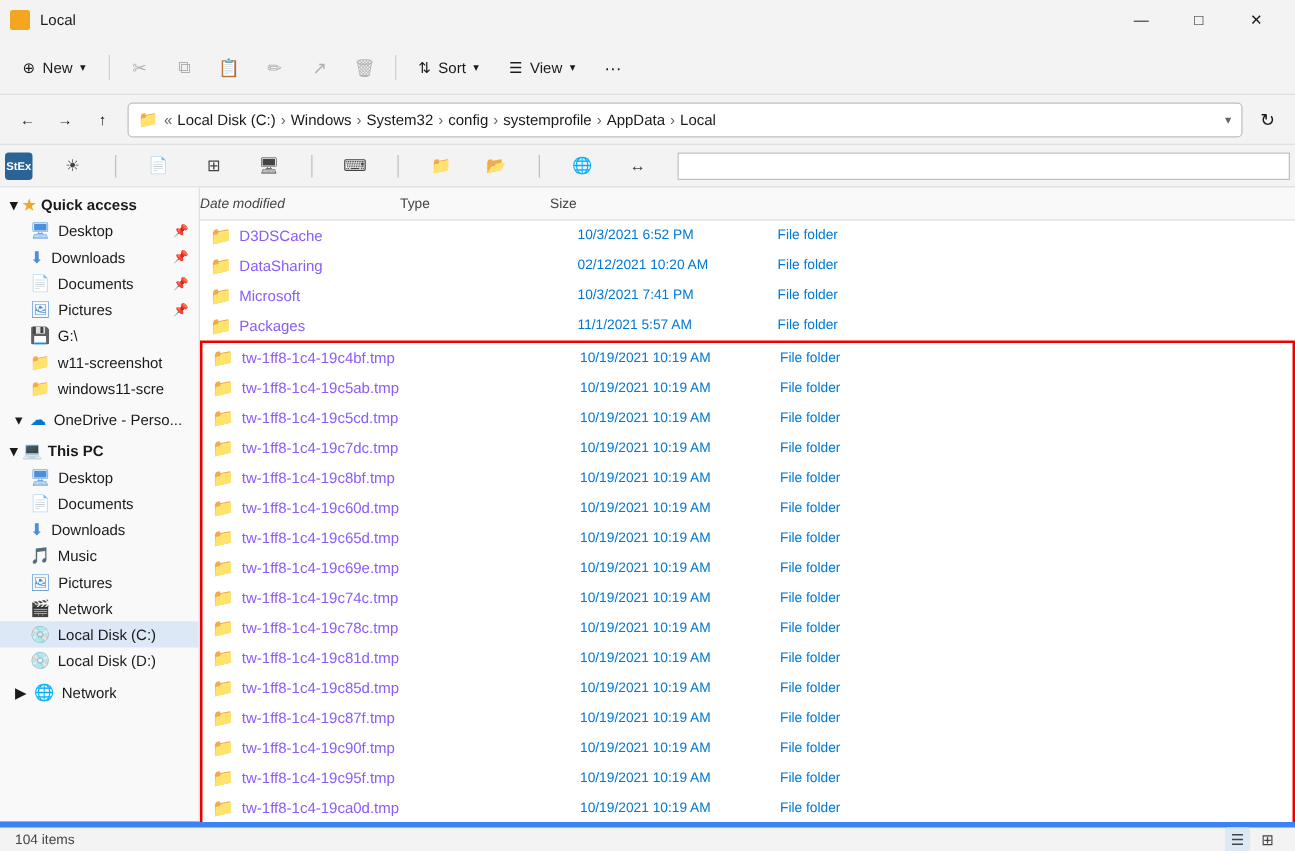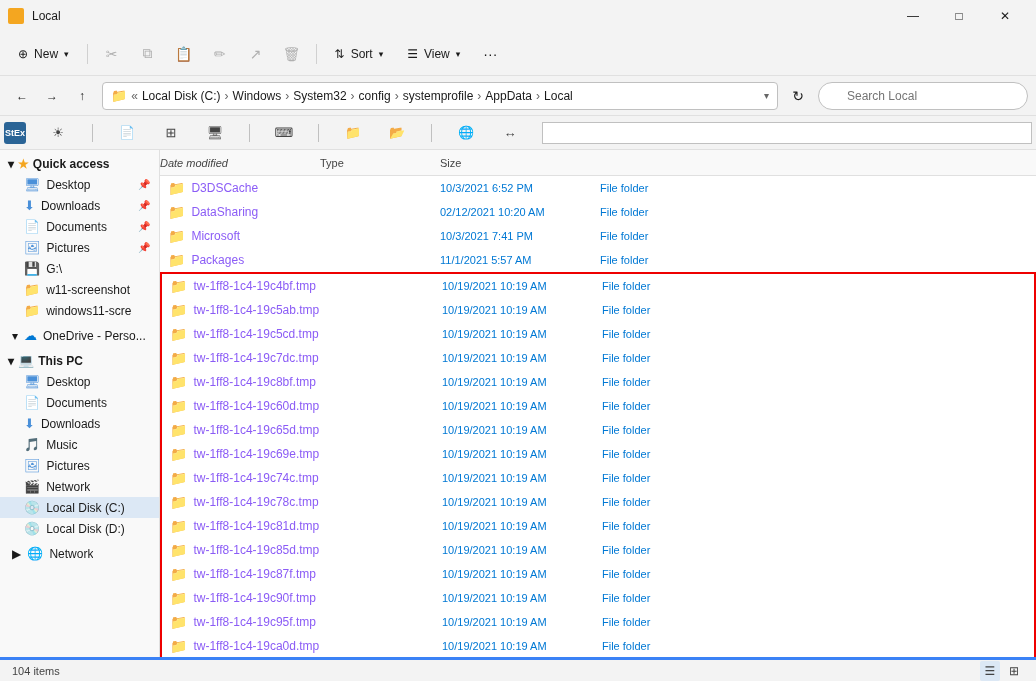--- a/index.html
+++ b/index.html
@@ -235,35 +235,35 @@
 
     .cell-name {
       width: 280px; flex-shrink: 0;
       display: flex; align-items: center;
       gap: 6px;
       padding-left: 8px;
       overflow: hidden;
     }
     .file-icon { font-size: 14px; color: #f4a620; flex-shrink: 0; }
     .file-name { overflow: hidden; text-overflow: ellipsis; white-space: nowrap; color: #8b5cf6; }
-    .cell-date { width: 160px; flex-shrink: 0; color: #0078d4; font-size: 11px; }
+    .cell-date { width: 160px; flex-shrink: 0; color: #0078d4; font-size: 11px; margin-left: 22px; }
     .cell-type { width: 120px; flex-shrink: 0; color: #0078d4; font-size: 11px; }
     .cell-size { width: 80px; flex-shrink: 0; color: #666; font-size: 11px; }
 
     
     .red-outline-group {
       border: 2px solid #e00;
       margin: 0;
     }
 
     
     .status-bar {
       height: 24px;
       background: #f3f3f3;
-      border-top: 3px solid #3b82f6;
+      border-top: 5px solid #3b82f6;
       display: flex;
       align-items: center;
       padding: 0 12px;
       font-size: 11px;
       color: #444;
       justify-content: space-between;
     }
     .status-right { display: flex; gap: 4px; }
     .view-btn {
       width: 20px; height: 20px;
@@ -346,24 +346,20 @@
     <span class="breadcrumb-item">config</span>
     <span class="breadcrumb-sep">›</span>
     <span class="breadcrumb-item">systemprofile</span>
     <span class="breadcrumb-sep">›</span>
     <span class="breadcrumb-item">AppData</span>
     <span class="breadcrumb-sep">›</span>
     <span class="breadcrumb-item">Local</span>
     <button class="breadcrumb-dropdown">▾</button>
   </div>
   <button class="refresh-btn">↻</button>
-  <div class="search-wrapper">
-    <span class="search-icon-inside">🔍</span>
-    <input class="search-box" type="text" placeholder="Search Local" style="">
-  </div>
 </div>
 
 <div class="toolbar2">
   <div class="stex-icon">
     <span>StEx</span>
   </div>
   <button class="t2-btn" title="Sun">☀</button>
   <div class="t2-sep"></div>
   <button class="t2-btn" title="Document">📄</button>
   <button class="t2-btn" title="Grid">⊞</button>

